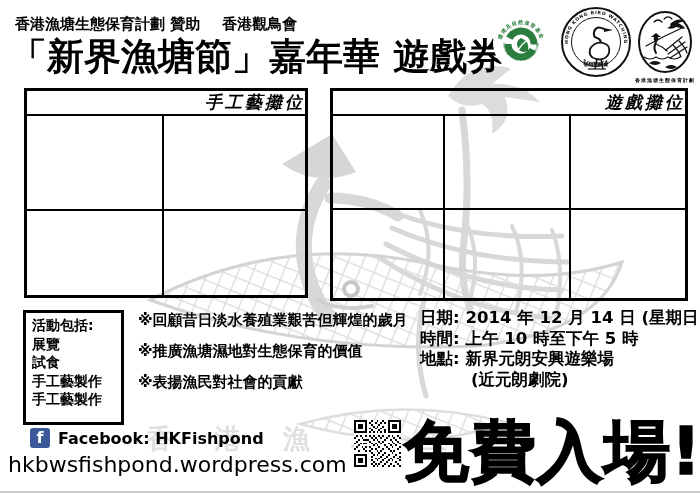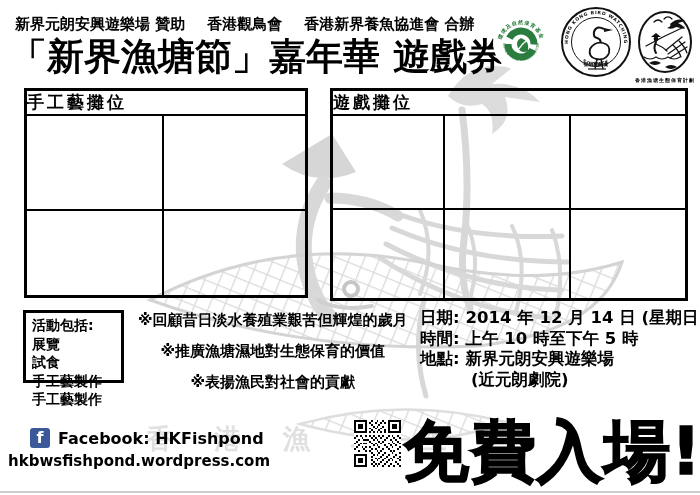--- a/index.html
+++ b/index.html
@@ -25,58 +25,58 @@
     font-size:37px; font-weight:bold; letter-spacing:0px; white-space:nowrap;
   }
   .logos{position:absolute; right:4px; top:4px; z-index:2; display:flex; align-items:flex-start;}
   .logo-fp{display:flex; flex-direction:column; align-items:center; width:62px;}
   .logo-fp-caption{font-size:5px; letter-spacing:1px; font-weight:bold; white-space:nowrap; margin-top:1px;}
   
   .booth-table{position:absolute; z-index:1; border:3px solid #000; background:transparent; box-sizing:border-box;}
   .craft-table{left:24px; top:88px; width:284px; height:210px;}
   .game-table{left:330px; top:88px; width:358px; height:213px;}
   .booth-header{
-    height:23px; line-height:23px; text-align:left; font-size:17px; font-weight:bold;
-    letter-spacing:3px; border-bottom:2.5px solid #000;
+    height:23px; line-height:23px; text-align:right; font-size:17px; font-weight:bold;
+    letter-spacing:3px; border-bottom:2.5px solid #000;font-style:italic;
   }
   .booth-grid{display:grid; box-sizing:border-box;}
   .craft-grid{grid-template-columns:137px 1fr; grid-template-rows:95px 1fr; height:178.5px;}
   .game-grid{grid-template-columns:112px 126px 1fr; grid-template-rows:94px 1fr; height:181.5px;}
   .cell{background:transparent;}
   .craft-grid .cell:nth-child(1){border-right:2.5px solid #000; border-bottom:2.5px solid #000;}
   .craft-grid .cell:nth-child(2){border-bottom:2.5px solid #000;}
   .craft-grid .cell:nth-child(3){border-right:2.5px solid #000;}
   .game-grid .cell:nth-child(1){border-right:2.5px solid #000; border-bottom:2.5px solid #000;}
   .game-grid .cell:nth-child(2){border-right:2.5px solid #000; border-bottom:2.5px solid #000;}
   .game-grid .cell:nth-child(3){border-bottom:2.5px solid #000;}
   .game-grid .cell:nth-child(4){border-right:2.5px solid #000;}
   .game-grid .cell:nth-child(5){border-right:2.5px solid #000;}
   
   .activity-box{
-    position:absolute; left:23px; top:310px; width:101px; height:73px; z-index:2;
+    position:absolute; left:23px; top:310px; width:101px; height:115px; z-index:2;
     border:3px solid #000; box-sizing:border-box; padding:3px 6px;
     font-size:14px; font-weight:bold; line-height:18.5px; background:transparent;
   }
   .activity-box div{white-space:nowrap;}
   
-  .highlights{position:absolute; left:138px; top:311px; z-index:2; font-size:15px; font-weight:bold;text-align:center;}
+  .highlights{position:absolute; left:138px; top:311px; z-index:2; font-size:15px; font-weight:bold;}
   .highlights div{margin-bottom:12px; white-space:nowrap;}
   
   .event-info{position:absolute; left:420px; top:308px; z-index:2; font-size:16.5px; font-weight:bold; line-height:20.5px;}
   .event-row{white-space:nowrap;}
   .event-row .lbl{margin-right:6px;}
   .venue-note{padding-left:51px; white-space:nowrap;}
   
   .fb-row{position:absolute; left:30px; top:428px; z-index:2; display:flex; align-items:center; gap:8px;}
   .fb-icon{
     width:20px; height:20px; background:#3b5998; border-radius:3px; color:#fff;
     font-size:16px; font-weight:bold; text-align:center; line-height:20px;
   }
   .fb-label{font-size:16px; font-weight:bold; white-space:nowrap;}
-  .website{position:absolute; left:8px; top:452px; z-index:2; font-size:15px; font-weight:bold; white-space:nowrap;text-align:center;}
+  .website{position:absolute; left:8px; top:452px; z-index:2; font-size:22px; font-weight:normal; white-space:nowrap;text-align:center;}
   .qr{position:absolute; left:354px; top:419px; z-index:2;}
   .free-entry{
     position:absolute; left:403px; top:407px; z-index:2;
     font-size:66px; font-weight:bold; letter-spacing:1px; white-space:nowrap;
     -webkit-text-stroke:1.5px #000;
   }
   .bottom-rule{position:absolute; left:0; right:0; bottom:2px; height:2px; background:#cccccc; z-index:1;}
 </style>
 </head>
 <body>
@@ -114,23 +114,22 @@
       <path d="M150,300 Q280,232 430,264 Q540,288 622,262 Q600,332 478,346 Q300,354 150,300 Z" fill="url(#scales)" stroke="#d4d4d4" stroke-width="3"></path>
       <circle cx="351" cy="289" r="7" fill="#ffffff" stroke="#c6c6c6" stroke-width="4"></circle>
       <path d="M318,300 Q340,312 372,306" stroke-width="4" stroke="#cfcfcf"></path>
 
       <path d="M300,424 Q400,396 506,422 Q420,456 300,424 Z" fill="url(#scales)" stroke="#dedede" stroke-width="2.5"></path>
     </g>
   </svg>
   <div class="wm-text">香 港 漁 塘 生</div>
 
   <div class="sponsors">
-    <span>新界元朗安興遊樂場 贊助</span>
+    <span>香港漁塘生態保育計劃 贊助</span>
     <span>香港觀鳥會</span>
-    <span>香港新界養魚協進會 合辦</span>
   </div>
 
   <h1 class="title">「新界漁塘節」嘉年華 遊戲券</h1>
 
   <div class="logos">
     <svg width="58" height="58" viewBox="0 0 58 58" style="margin-top:10px;">
       <defs>
         <path id="ecfTop" d="M9,30 A20,20 0 0 1 49,30"></path>
         <path id="ecfBot" d="M11,29 A18,18 0 0 0 47,29"></path>
       </defs>

